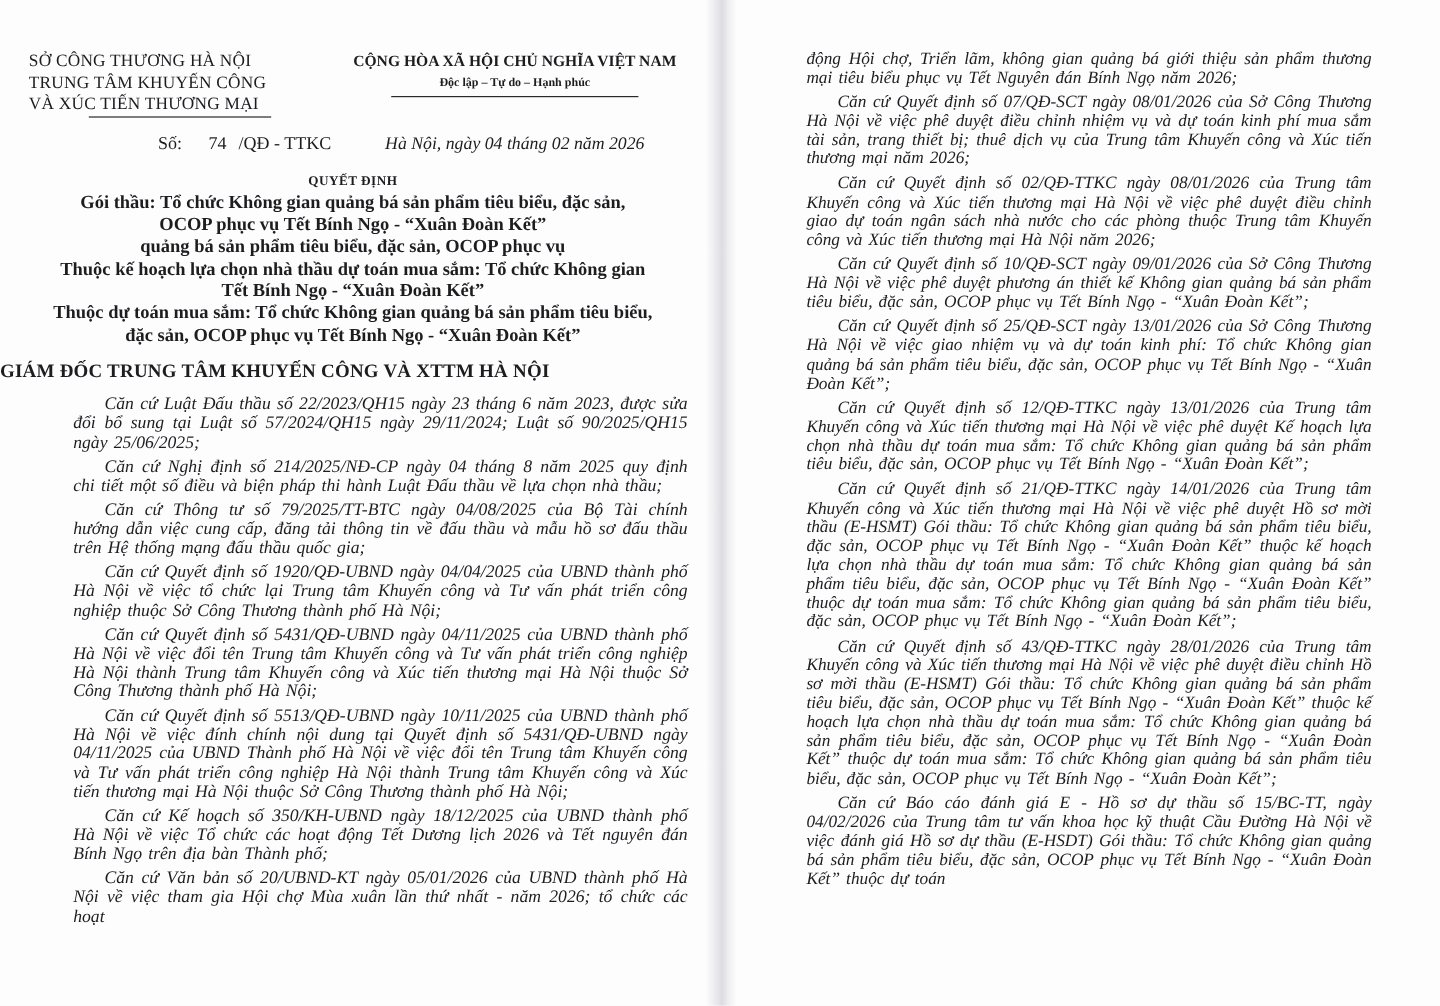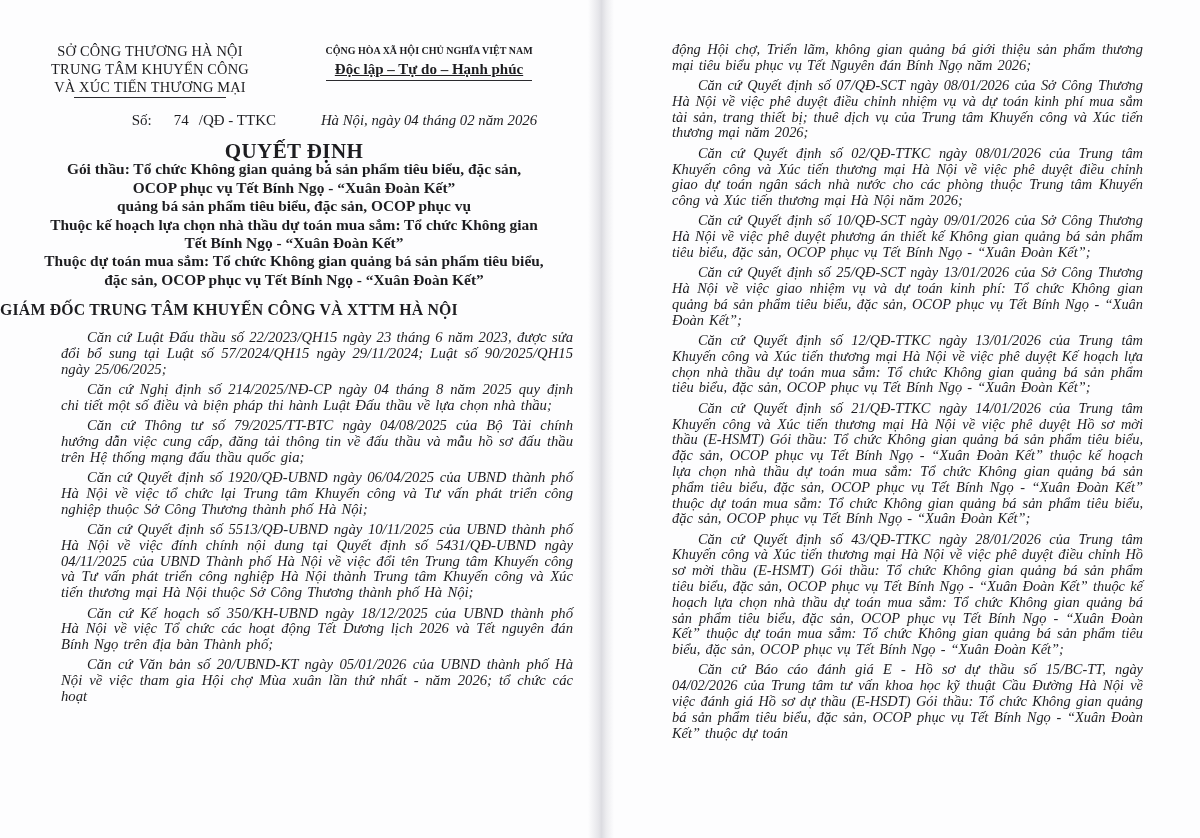--- a/index.html
+++ b/index.html
@@ -16,38 +16,38 @@
     position:absolute; left:588px; top:0; width:26px; height:838px;
     background:linear-gradient(90deg,#fdfdfe 0%,#e6e6ea 40%,#dcdce1 52%,#ececef 70%,#fdfdfe 100%);
   }
 
   .page { position:absolute; top:0; height:838px; background:transparent; }
   .page-left  { left:0;   width:588px; }
   .page-right { left:614px; width:586px; }
 
   
   .header-row { display:flex; margin:42px 6px 0 24px; }
-  .issuer { width:252px; text-align:center; font-size:14.4px; line-height:18px; letter-spacing:.2px; }
+  .issuer { width:252px; font-size:14.4px; line-height:18px; letter-spacing:.2px; }
   .issuer .l1 { font-weight:normal; }
   .issuer .l2, .issuer .l3 { font-weight:normal; }
   .issuer-underline { width:152px; border-bottom:1.6px solid #2a2a2e; margin:1px auto 0; }
   .national { flex:1; text-align:center; font-weight:bold; }
-  .national .l1 { font-size:10px; line-height:18px; }
-  .national .l2 { font-size:15px; line-height:19px;text-decoration:underline; }
+  .national .l1 { font-size:13px; line-height:18px; }
+  .national .l2 { font-size:10px; line-height:19px; }
   .national-underline { width:206px; border-bottom:1.6px solid #2a2a2e; margin:1px auto 0; }
 
   .meta-row { display:flex; margin:14px 6px 0 24px; }
   .so-line { width:252px; text-align:right; font-size:15px; }
   .so-line .num { margin:0 10px 0 22px; }
   .date-line { flex:1; text-align:center; font-style:italic; font-size:14.8px; }
 
   
   .title-block { margin-top:13px; text-align:center; font-weight:bold;
                  font-size:15.4px; line-height:18.4px; }
-  .title-main { font-size:21px; letter-spacing:.4px; }
+  .title-main { font-size:11px; letter-spacing:.4px; }
   .authority { margin-top:12px; text-align:left; font-weight:bold;
                font-size:15.8px; letter-spacing:.2px; }
 
   
   .body-l { margin:11px 15px 0 61px; }
   .body-r { margin:42px 57px 0 58px; }
   .par {
     font-style:italic; text-align:justify;
     font-size:14.7px; line-height:15.8px;
     margin:0 0 4.5px 0; text-indent:26px;
@@ -95,21 +95,22 @@
       <div>Thuộc dự toán mua sắm: Tổ chức Không gian quảng bá sản phẩm tiêu biểu,</div>
       <div>đặc sản, OCOP phục vụ Tết Bính Ngọ - “Xuân Đoàn Kết”</div>
     </div>
 
     <div class="authority">GIÁM ĐỐC TRUNG TÂM KHUYẾN CÔNG VÀ XTTM HÀ NỘI</div>
 
     <div class="body-l">
       <p class="par">Căn cứ Luật Đấu thầu số 22/2023/QH15 ngày 23 tháng 6 năm 2023, được sửa đổi bổ sung tại Luật số 57/2024/QH15 ngày 29/11/2024; Luật số 90/2025/QH15 ngày 25/06/2025;</p>
       <p class="par">Căn cứ Nghị định số 214/2025/NĐ-CP ngày 04 tháng 8 năm 2025 quy định chi tiết một số điều và biện pháp thi hành Luật Đấu thầu về lựa chọn nhà thầu;</p>
       <p class="par">Căn cứ Thông tư số 79/2025/TT-BTC ngày 04/08/2025 của Bộ Tài chính hướng dẫn việc cung cấp, đăng tải thông tin về đấu thầu và mẫu hồ sơ đấu thầu trên Hệ thống mạng đấu thầu quốc gia;</p>
-      <p class="par">Căn cứ Quyết định số 1920/QĐ-UBND ngày 06/04/2025 của UBND thành phố Hà Nội về việc tổ chức lại Trung tâm Khuyến công và Tư vấn phát triển công nghiệp thuộc Sở Công Thương thành phố Hà Nội;</p>
+      <p class="par">Căn cứ Quyết định số 1920/QĐ-UBND ngày 04/04/2025 của UBND thành phố Hà Nội về việc tổ chức lại Trung tâm Khuyến công và Tư vấn phát triển công nghiệp thuộc Sở Công Thương thành phố Hà Nội;</p>
+      <p class="par">Căn cứ Quyết định số 5431/QĐ-UBND ngày 04/11/2025 của UBND thành phố Hà Nội về việc đổi tên Trung tâm Khuyến công và Tư vấn phát triển công nghiệp Hà Nội thành Trung tâm Khuyến công và Xúc tiến thương mại Hà Nội thuộc Sở Công Thương thành phố Hà Nội;</p>
       <p class="par">Căn cứ Quyết định số 5513/QĐ-UBND ngày 10/11/2025 của UBND thành phố Hà Nội về việc đính chính nội dung tại Quyết định số 5431/QĐ-UBND ngày 04/11/2025 của UBND Thành phố Hà Nội về việc đổi tên Trung tâm Khuyến công và Tư vấn phát triển công nghiệp Hà Nội thành Trung tâm Khuyến công và Xúc tiến thương mại Hà Nội thuộc Sở Công Thương thành phố Hà Nội;</p>
       <p class="par">Căn cứ Kế hoạch số 350/KH-UBND ngày 18/12/2025 của UBND thành phố Hà Nội về việc Tổ chức các hoạt động Tết Dương lịch 2026 và Tết nguyên đán Bính Ngọ trên địa bàn Thành phố;</p>
       <p class="par">Căn cứ Văn bản số 20/UBND-KT ngày 05/01/2026 của UBND thành phố Hà Nội về việc tham gia Hội chợ Mùa xuân lần thứ nhất - năm 2026; tổ chức các hoạt</p>
     </div>
   </div>
 
   <div class="page page-right">
     <div class="body-r">
       <p class="par cont">động Hội chợ, Triển lãm, không gian quảng bá giới thiệu sản phẩm thương mại tiêu biểu phục vụ Tết Nguyên đán Bính Ngọ năm 2026;</p>
       <p class="par">Căn cứ Quyết định số 07/QĐ-SCT ngày 08/01/2026 của Sở Công Thương Hà Nội về việc phê duyệt điều chỉnh nhiệm vụ và dự toán kinh phí mua sắm tài sản, trang thiết bị; thuê dịch vụ của Trung tâm Khuyến công và Xúc tiến thương mại năm 2026;</p>

